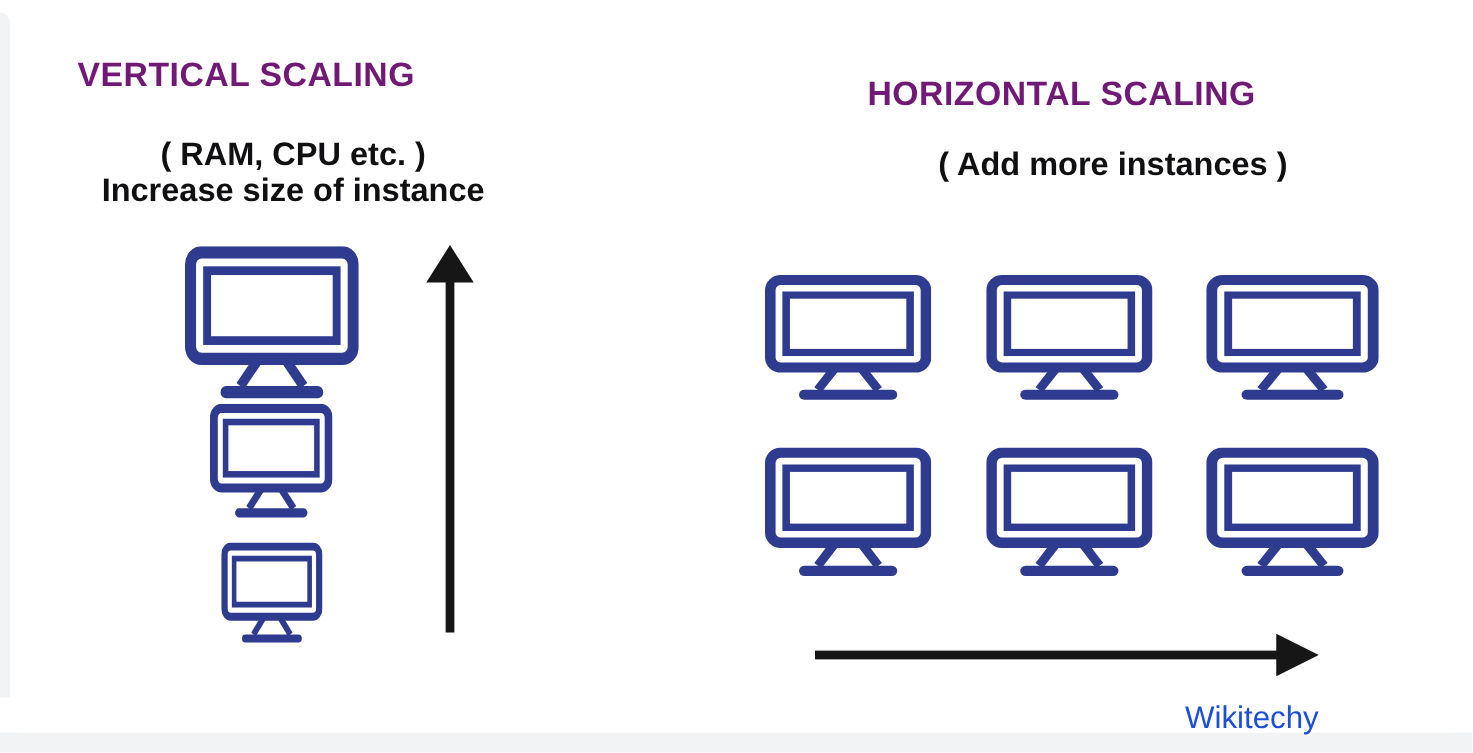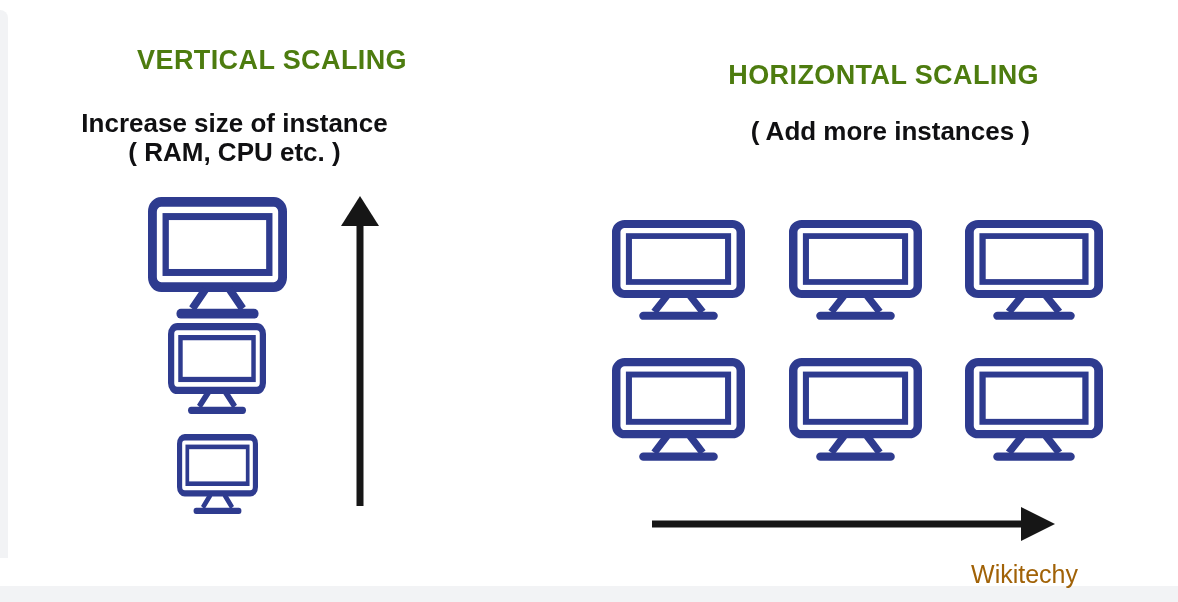--- a/index.html
+++ b/index.html
@@ -34,22 +34,22 @@
     width: 1162px; height: 586px;
     background: #ffffff;
     border-bottom-left-radius: 10px;
     border-bottom-right-radius: 10px;
   }
   .title {
     position: absolute;
     font-weight: 700;
     font-size: 27px;
     letter-spacing: 0.4px;
-    color: #4d7c0f;
-    text-align: right;
+    color: #701a75;
+    text-align: left;
     white-space: nowrap;
   }
   .left-title  { left: 62px;  top: 45px;  width: 345px; }
   .right-title { left: 694px; top: 60px;  width: 345px; }
   .desc {
     position: absolute;
     font-weight: 700;
     font-size: 26px;
     line-height: 29px;
     color: #101012;
@@ -80,37 +80,37 @@
   }
   .right-arrow {
     position: absolute;
     left: 650px; top: 505px;
     width: 405px; height: 38px;
   }
   .watermark {
     position: absolute;
     left: 948px; top: 560px;
     width: 130px;
-    text-align: right;
+    text-align: left;
     font-size: 25px;
-    color: #a16207;
+    color: #1d4ed8;
     white-space: nowrap;
   }
 </style>
 </head>
 <body>
 
 <div class="edge-left"></div>
 <div class="edge-bottom"></div>
 <div class="card"></div>
 
 <div class="title left-title">VERTICAL SCALING</div>
 <div class="desc left-desc">
+  <div>( RAM, CPU etc. )</div>
   <div>Increase size of instance</div>
-  <div>( RAM, CPU etc. )</div>
 </div>
 
 <div class="monitor m-left-large">
   <svg viewBox="0 0 110 88" preserveAspectRatio="none" aria-hidden="true">
     <rect x="3.5" y="3.5" width="103" height="61" rx="7" fill="none" stroke="#2e3b8f" stroke-width="7"></rect>
     <rect x="14" y="14" width="82" height="40" fill="none" stroke="#2e3b8f" stroke-width="5"></rect>
     <path d="M45.5 66 L35 80 M64.5 66 L75 80" fill="none" stroke="#2e3b8f" stroke-width="6"></path>
     <path d="M26 83.5 L84 83.5" fill="none" stroke="#2e3b8f" stroke-width="7" stroke-linecap="round"></path>
   </svg>
 </div>

